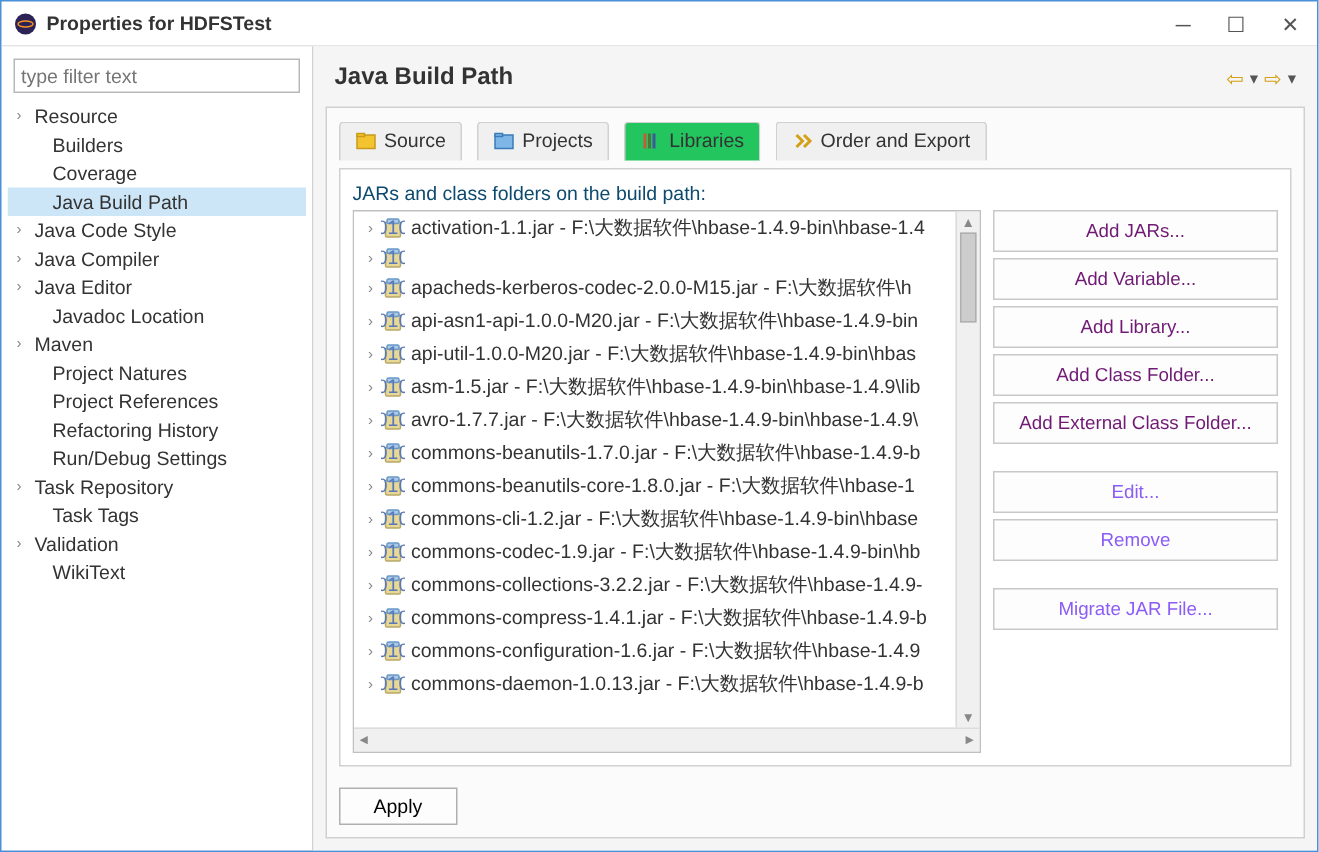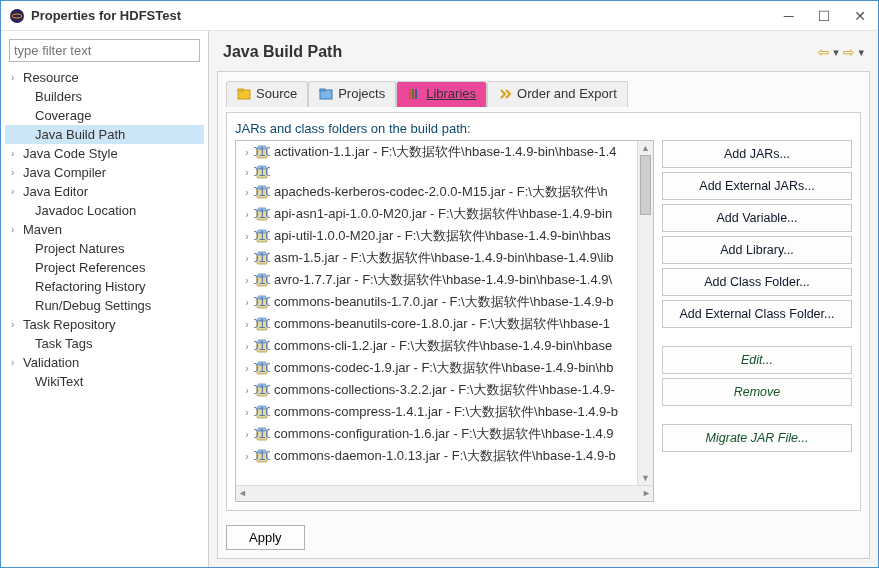--- a/index.html
+++ b/index.html
@@ -18,34 +18,34 @@
 .tree-item .arrow { width: 12px; color: #888; font-size: 10px; }
 .tree-item.selected { background: #cde6f7; }
 .tree-item.child { padding-left: 18px; }
 .content { flex: 1; background: #f5f5f5; padding: 4px 8px 8px 8px; display: flex; flex-direction: column; }
 .header { display: flex; align-items: center; padding: 8px 6px 10px 6px; }
 .header h2 { font-size: 16px; font-weight: bold; color: #333; flex: 1; }
 .nav-arrows { display: flex; gap: 4px; align-items: center; }
 .nav-arrows span { font-size: 11px; color: #555; }
 .nav-arrows .gold { color: #d4a017; font-size: 14px; }
 .panel { flex: 1; background: #fbfbfb; border: 1px solid #d0d0d0; padding: 8px; display: flex; flex-direction: column; gap: 6px; }
-.tabs { display: flex; gap: 0; }
+.tabs { display: flex; gap: 10px; }
 .tab { padding: 4px 10px 6px 10px; background: #f0f0f0; border: 1px solid #d0d0d0; border-bottom: none; display: flex; align-items: center; gap: 5px; cursor: pointer; color: #333; border-radius: 3px 3px 0 0; position: relative; top: 1px; }
-.tab.active { background: #ec4899; text-decoration: underline; }
+.tab.active { background: #22c55e; }
 .tab-icon { width: 14px; height: 12px; display: inline-block; }
 .tab-body { flex: 1; background: #fff; border: 1px solid #d0d0d0; padding: 8px; display: flex; flex-direction: column; }
 .tab-desc { color: #0c4a6e; margin-bottom: 4px; }
 .lib-area { flex: 1; display: flex; gap: 8px; overflow: hidden; }
 .lib-list { flex: 1; border: 1px solid #c0c0c0; overflow: auto; background: #fff; position: relative; }
 .jar-row { display: flex; align-items: center; padding: 2px 4px; color: #333; white-space: nowrap; cursor: pointer; }
 .jar-row .arrow { width: 14px; color: #888; font-size: 10px; text-align: center; }
 .jar-row .jicon { width: 16px; height: 14px; margin-right: 4px; }
 .btns { width: 190px; display: flex; flex-direction: column; gap: 4px; }
-.btns button { padding: 6px 4px; background: #fdfdfd; border: 1px solid #c8c8c8; color: #0f172a; cursor: pointer; font-size: 12.5px; }
-.btns button:disabled { color: #14532d; font-style: italic; }
+.btns button { padding: 6px 4px; background: #fdfdfd; border: 1px solid #c8c8c8; color: #701a75; cursor: pointer; font-size: 12.5px; }
+.btns button:disabled { color: #8b5cf6; }
 .btns .spacer { height: 10px; }
 .footer { display: flex; justify-content: flex-start; padding-top: 8px; }
 .footer button { padding: 4px 22px; background: #fdfdfd; border: 1px solid #b0b0b0; cursor: pointer; }
 .scroll-hint { position: absolute; bottom: 0; left: 0; right: 0; height: 16px; background: #f0f0f0; border-top: 1px solid #dcdcdc; }
 .scroll-hint::before { content: '◄'; position: absolute; left: 2px; font-size: 9px; color: #888; top: 2px; }
 .scroll-hint::after { content: '►'; position: absolute; right: 2px; font-size: 9px; color: #888; top: 2px; }
 .vscroll { position: absolute; right: 0; top: 0; bottom: 16px; width: 16px; background: #f0f0f0; border-left: 1px solid #dcdcdc; }
 .vscroll .up { position: absolute; top: 2px; left: 3px; font-size: 9px; color: #888; }
 .vscroll .dn { position: absolute; bottom: 2px; left: 3px; font-size: 9px; color: #888; }
 .vscroll .thumb { position: absolute; top: 14px; left: 2px; right: 2px; height: 60px; background: #cdcdcd; border: 1px solid #b0b0b0; }
@@ -326,21 +326,20 @@
               </div>
               <div class="vscroll">
                 <span class="up">▲</span>
                 <div class="thumb"></div>
                 <span class="dn">▼</span>
               </div>
           <div class="scroll-hint"></div>
             </div>
           <div class="btns">
             <button>Add JARs...</button>
-            <button>Add External JARs...</button>
             <button>Add Variable...</button>
             <button>Add Library...</button>
             <button>Add Class Folder...</button>
             <button>Add External Class Folder...</button>
             <div class="spacer"></div>
             <button disabled="">Edit...</button>
             <button disabled="">Remove</button>
             <div class="spacer"></div>
             <button disabled="">Migrate JAR File...</button>
           </div>

